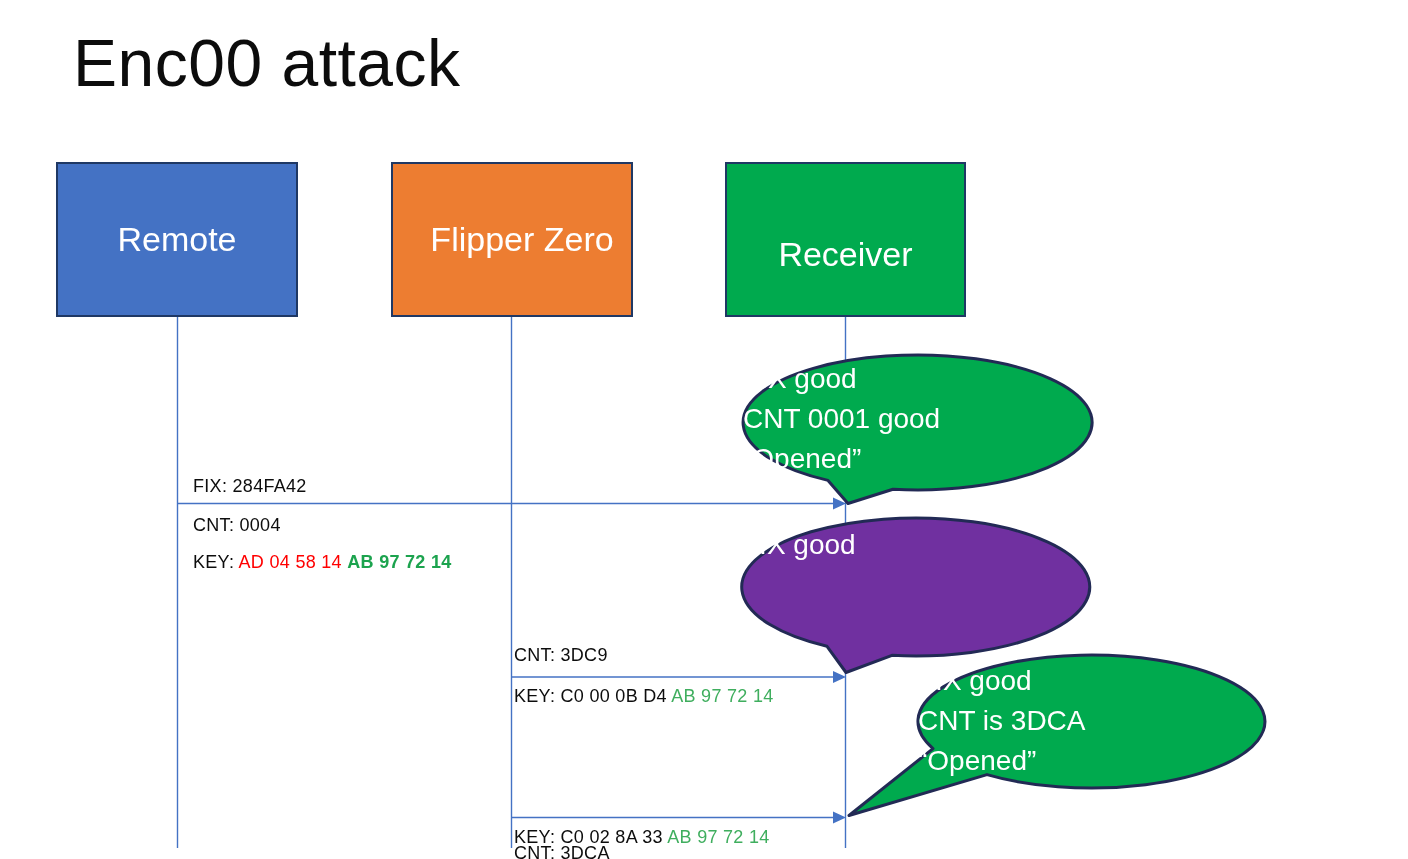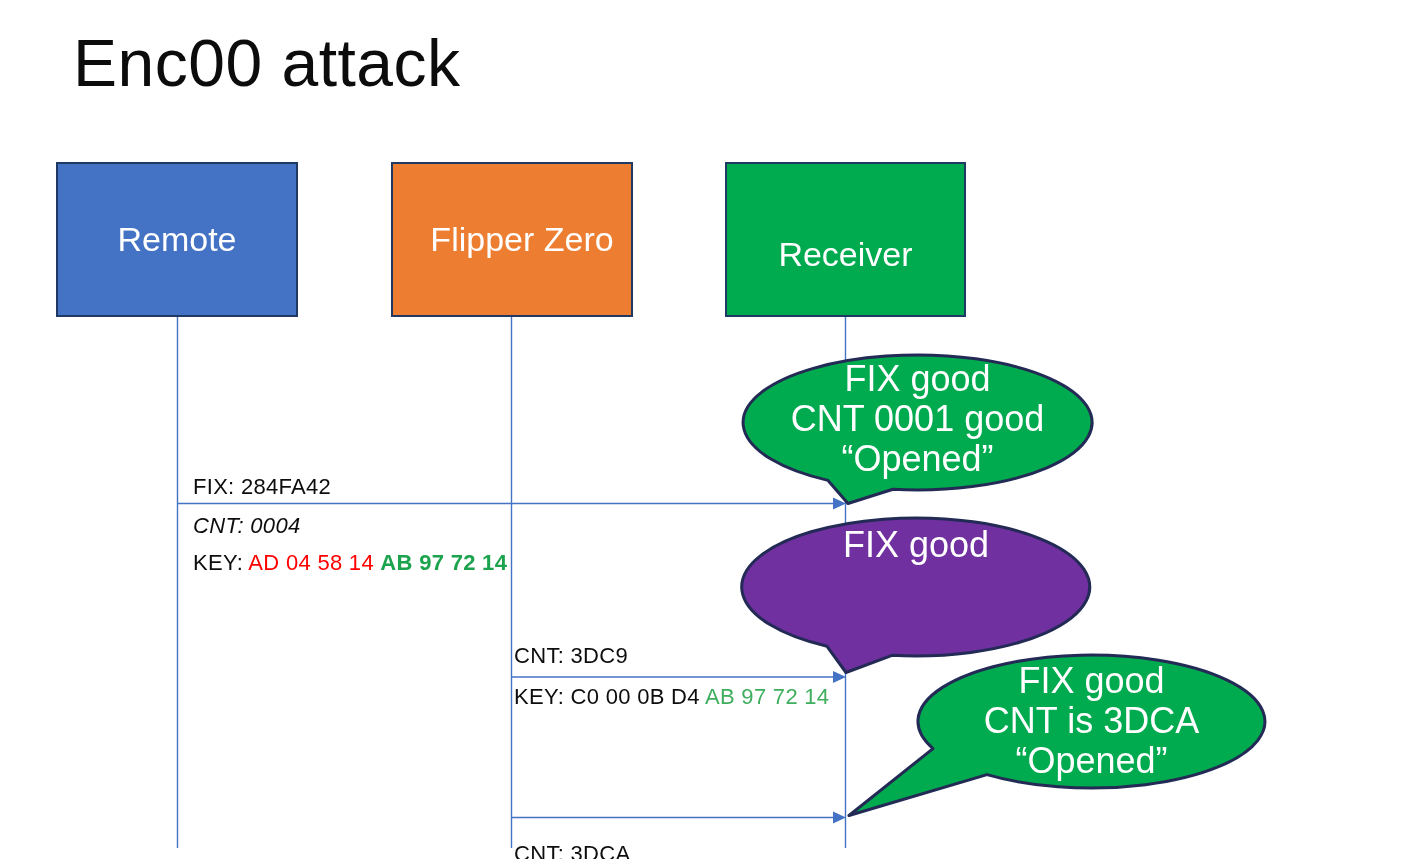--- a/index.html
+++ b/index.html
@@ -13,36 +13,36 @@
     color:#0c0c0c;letter-spacing:0.5px;font-weight:400;margin-top:24px;
   }
   .actor-label{
     position:absolute;display:flex;align-items:center;justify-content:center;
     color:#ffffff;font-size:34px;
   }
   .actor-remote{left:57px;top:163px;width:240px;height:153px;}
   .actor-flipper{left:392px;top:163px;width:260px;height:153px;}
   .actor-receiver{left:726px;top:163px;width:239px;height:183px;}
   .msg{
-    position:absolute;font-size:22px;color:#0d0d0d;white-space:pre;
+    position:absolute;font-size:18px;color:#0d0d0d;white-space:pre;
     letter-spacing:0.3px;line-height:27px;
   }
   .m1-fix{left:193px;top:473px;}
-  .m1-cnt{left:193px;top:512px;font-style:italic;}
+  .m1-cnt{left:193px;top:512px;}
   .m1-key{left:193px;top:549px;}
   .m2-cnt{left:514px;top:642px;}
   .m2-key{left:514px;top:683px;}
   .m3-cnt{left:514px;top:796px;margin-top:44px;}
   .m3-key{left:514px;top:824px;}
   .c-red{color:#FF0000;}
   .c-greenb{color:#1CA34E;font-weight:bold;}
   .c-green{color:#3FAE5E;}
   .bubble-text{
-    position:absolute;text-align:center;color:#ffffff;
-    font-size:36px;line-height:40px;
+    position:absolute;color:#ffffff;
+    font-size:28px;line-height:40px;
   }
   .bt-1{left:743px;top:359px;width:349px;}
   .bt-2{left:742px;top:525px;width:348px;}
   .bt-3{left:918px;top:661px;width:347px;}
 </style>
 </head>
 <body>
 
 <div id="slide">
 
@@ -79,20 +79,21 @@
   <div class="actor-label actor-receiver">Receiver</div>
 
   <div class="msg m1-fix">FIX: 284FA42</div>
   <div class="msg m1-cnt">CNT: 0004</div>
   <div class="msg m1-key"><span>KEY: </span><span class="c-red">AD 04 58 14 </span><span class="c-greenb">AB 97 72 14</span></div>
 
   <div class="msg m2-cnt">CNT: 3DC9</div>
   <div class="msg m2-key"><span>KEY: C0 00 0B D4 </span><span class="c-green">AB 97 72 14</span></div>
 
   <div class="msg m3-cnt">CNT: 3DCA</div>
+  <div class="msg m3-key"><span>KEY: C0 02 8A 33 </span><span class="c-green">AB 97 72 14</span></div>
 
   <div class="bubble-text bt-1">
     <div>FIX good</div>
     <div>CNT 0001 good</div>
     <div>“Opened”</div>
   </div>
   <div class="bubble-text bt-2">
     <div>FIX good</div>
   </div>
   <div class="bubble-text bt-3">

